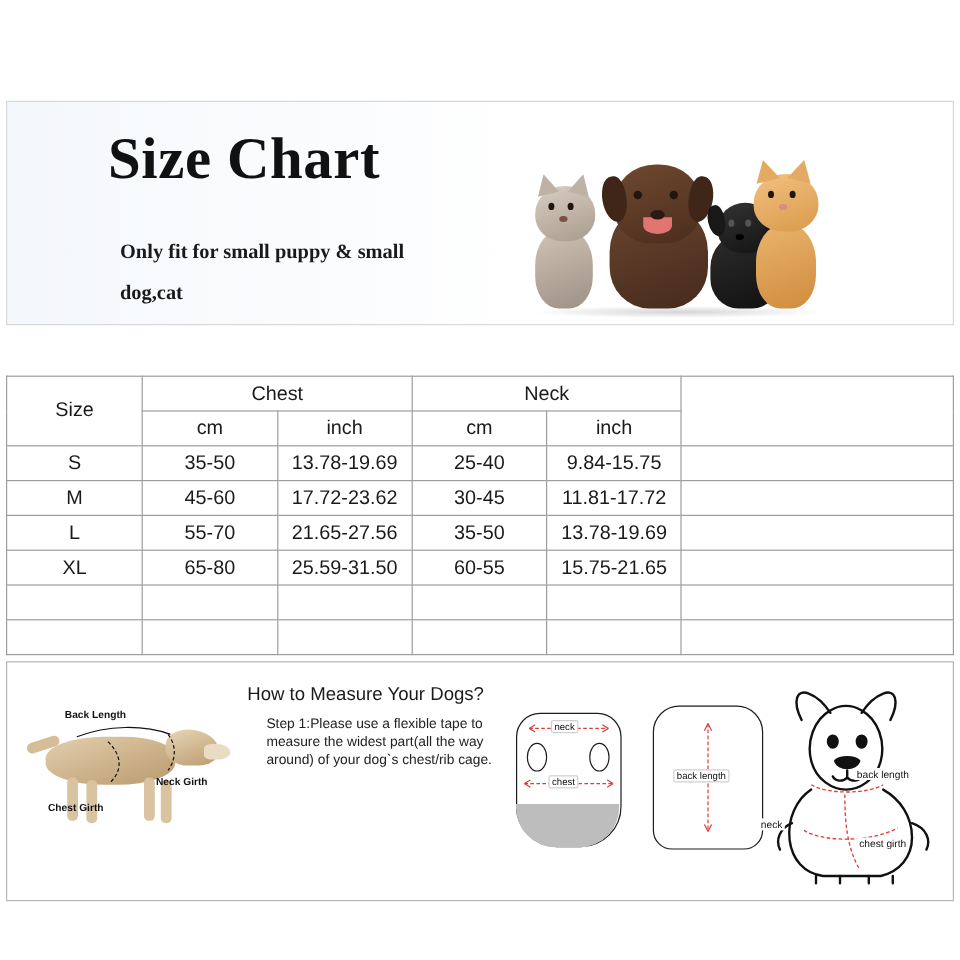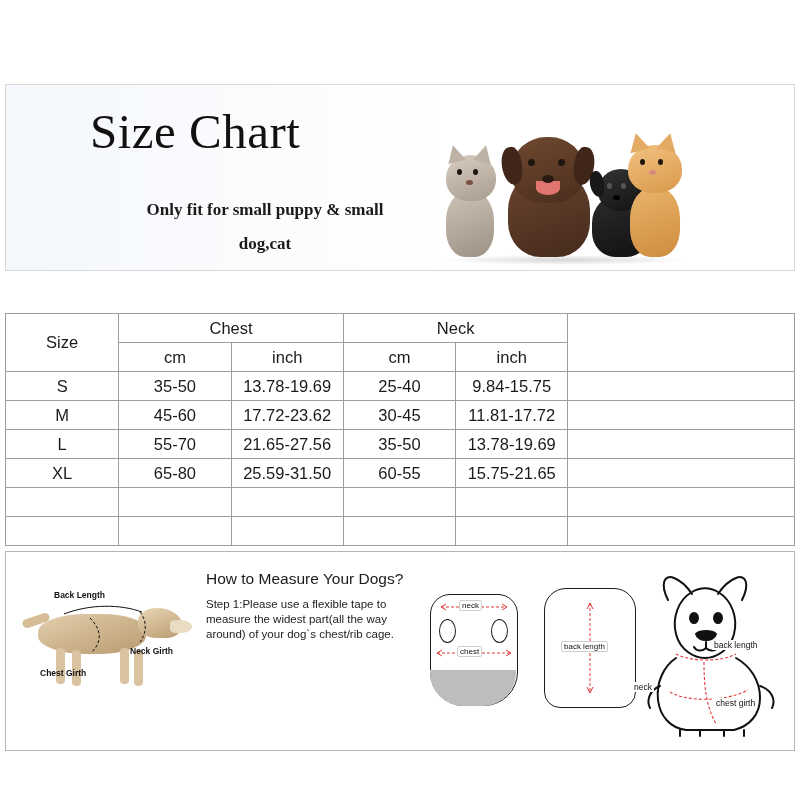--- a/index.html
+++ b/index.html
@@ -29,36 +29,35 @@
     background: linear-gradient(to right, #f4f7fb 0%, #ffffff 55%, #ffffff 100%);
     border: 1px solid #d8d8d8;
     box-sizing: border-box;
     overflow: hidden;
   }
   .header-title {
     position: absolute;
     left: 84px;
     top: 18px;
     font-family: "Liberation Serif", serif;
-    font-weight: normal;
+    font-weight: bold;
     font-size: 49px;
     color: #111111;
     letter-spacing: 0.5px;
   }
   .header-sub {
     position: absolute;
     left: 94px;
     top: 108px;
     width: 330px;
     font-family: "Liberation Serif", serif;
     font-weight: bold;
     font-size: 17px;
     color: #1a1a1a;
     line-height: 34px;
-    text-align: center;
   }
   
   .pets {
     position: absolute;
     left: 432px;
     top: 20px;
     width: 250px;
     height: 160px;
   }
   .pet {
@@ -202,21 +201,21 @@
     color: #1a1a1a;
   }
   .step {
     position: absolute;
     left: 200px;
     width: 215px;
     font-size: 11.5px;
     color: #222;
     line-height: 15px;
   }
-  #step1 { top: 45px; }
+  #step1 { top: 45px; margin-left: 16px; }
   #step2 { top: 107px; }
   .footer-note {
     position: absolute;
     left: 22px;
     top: 165px;
     font-size: 15.5px;
     color: #1a1a1a;
   }
   
   .dogphoto {

